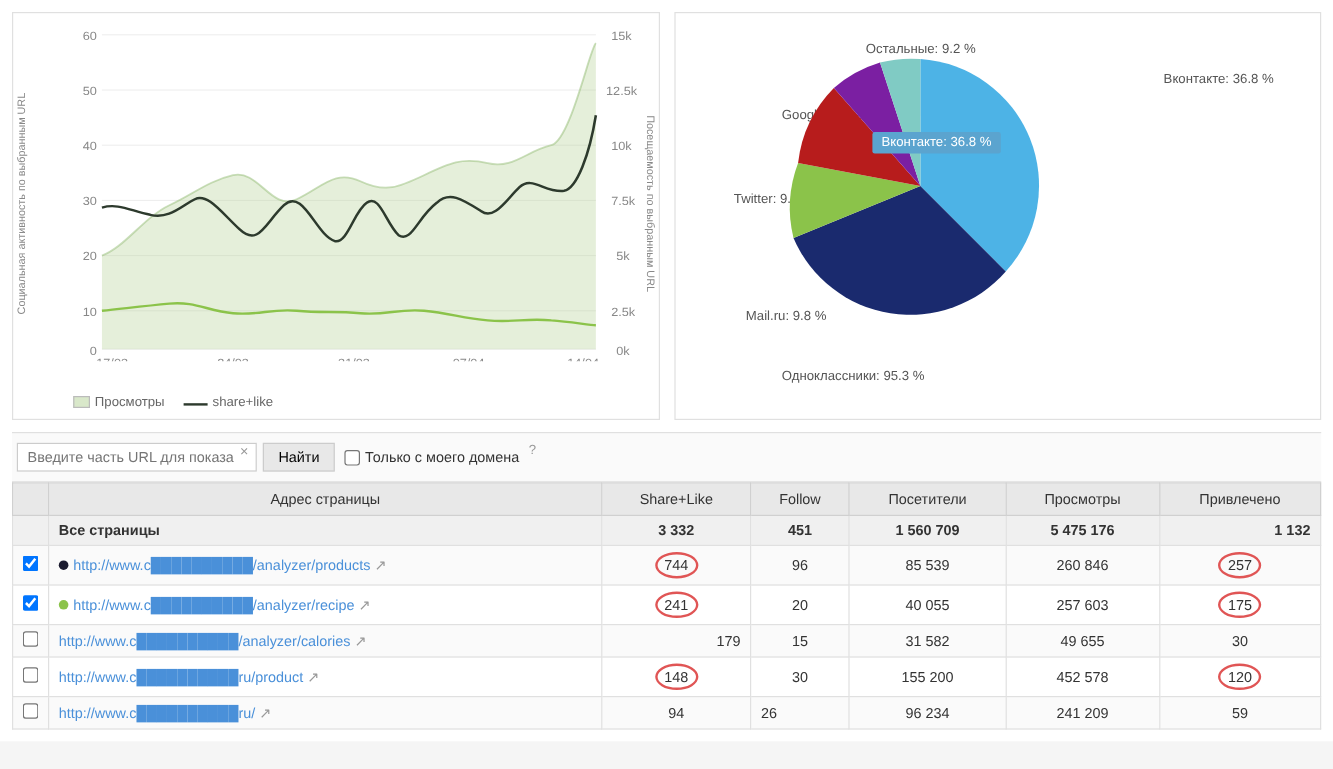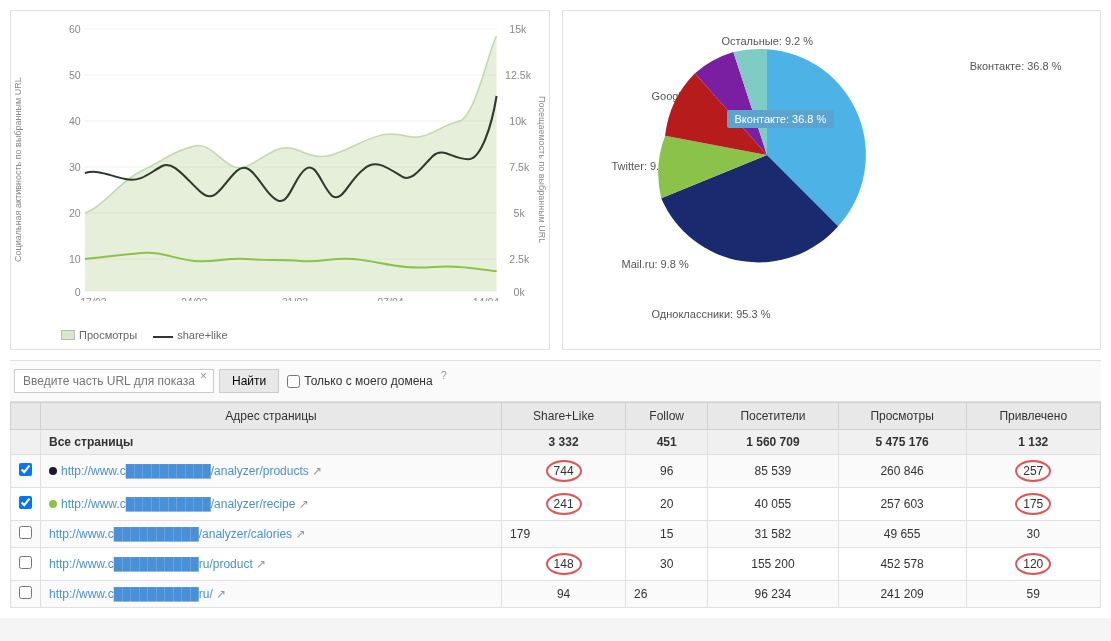--- a/index.html
+++ b/index.html
@@ -159,21 +159,21 @@
       </tr>
     </thead>
     <tbody id="table-body">
     <tr style="font-weight: bold;">
           <td></td>
           <td class="col-url"><span>Все страницы</span></td>
           <td class="col-num" style="text-align: center;">3 332</td>
           <td class="col-num" style="text-align: center;">451</td>
           <td class="col-num" style="text-align: center;">1 560 709</td>
           <td class="col-num" style="text-align: center;">5 475 176</td>
-          <td class="col-num" style="text-align: center;">1 132</td>
+          <td class="col-num" style="text-align: right;">1 132</td>
         </tr>
         <tr>
           <td><input type="checkbox" checked="" style="width: 13px; height: 13px;"></td>
           <td class="col-url"><span style="display: inline-block; width: 8px; height: 8px; border-radius: 50%; background: rgb(26, 26, 46); margin-right: 4px;"></span><span style="color: rgb(74, 144, 217);">http://www.c██████████/analyzer/products</span><span style="color: rgb(153, 153, 153);"> ↗</span></td>
           <td class="col-num" style="text-align: center;"><span class="circled">744</span></td>
           <td class="col-num" style="text-align: center;">96</td>
           <td class="col-num" style="text-align: center;">85 539</td>
           <td class="col-num" style="text-align: center;">260 846</td>
           <td class="col-num" style="text-align: center;"><span class="circled">257</span></td>
         </tr>
@@ -182,21 +182,21 @@
           <td class="col-url"><span style="display: inline-block; width: 8px; height: 8px; border-radius: 50%; background: rgb(139, 195, 74); margin-right: 4px;"></span><span style="color: rgb(74, 144, 217);">http://www.c██████████/analyzer/recipe</span><span style="color: rgb(153, 153, 153);"> ↗</span></td>
           <td class="col-num" style="text-align: center;"><span class="circled">241</span></td>
           <td class="col-num" style="text-align: center;">20</td>
           <td class="col-num" style="text-align: center;">40 055</td>
           <td class="col-num" style="text-align: center;">257 603</td>
           <td class="col-num" style="text-align: center;"><span class="circled">175</span></td>
         </tr>
         <tr>
           <td><input type="checkbox" style="width: 13px; height: 13px;"></td>
           <td class="col-url"><span style="color: rgb(74, 144, 217);">http://www.c██████████/analyzer/calories</span><span style="color: rgb(153, 153, 153);"> ↗</span></td>
-          <td class="col-num" style="text-align: left;">179</td>
+          <td class="col-num" style="text-align: right;">179</td>
           <td class="col-num" style="text-align: center;">15</td>
           <td class="col-num" style="text-align: center;">31 582</td>
           <td class="col-num" style="text-align: center;">49 655</td>
           <td class="col-num" style="text-align: center;">30</td>
         </tr>
         <tr>
           <td><input type="checkbox" style="width: 13px; height: 13px;"></td>
           <td class="col-url"><span style="color: rgb(74, 144, 217);">http://www.c██████████ru/product</span><span style="color: rgb(153, 153, 153);"> ↗</span></td>
           <td class="col-num" style="text-align: center;"><span class="circled">148</span></td>
           <td class="col-num" style="text-align: center;">30</td>

